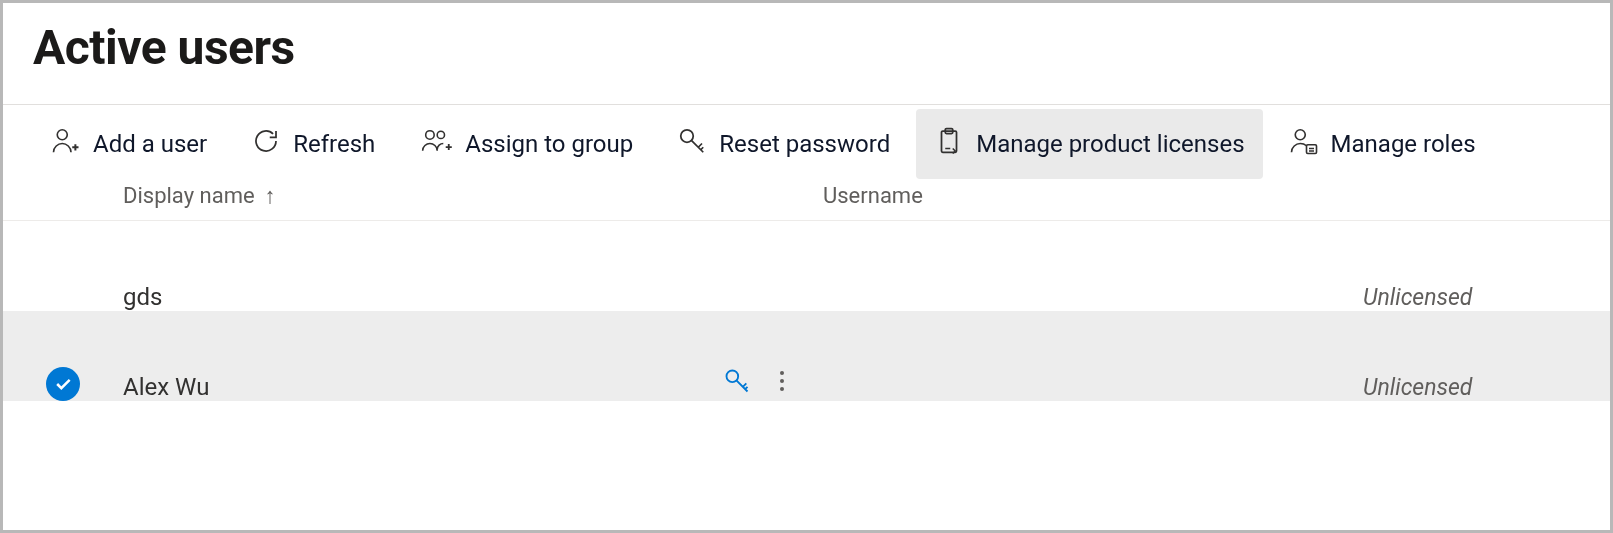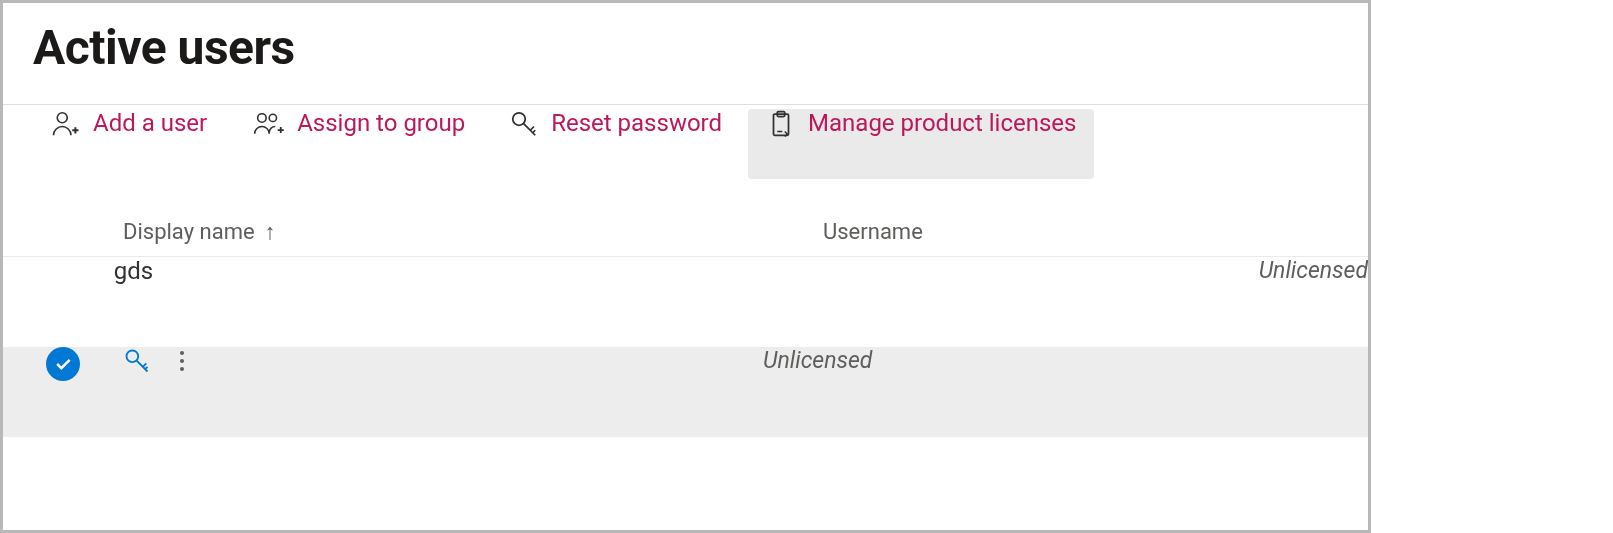--- a/index.html
+++ b/index.html
@@ -3,21 +3,21 @@
 <meta charset="utf-8">
 <style>
   * { box-sizing: border-box; }
   html, body {
     margin: 0; padding: 0;
     font-family: "Segoe UI", -apple-system, BlinkMacSystemFont, Roboto, "Helvetica Neue", Arial, sans-serif;
     background: #fff;
     color: #323130;
   }
   .frame {
-    width: 1371px;
+    width: 1613px;
     height: 533px;
     border: 3px solid #b8b8b8;
     background: #fff;
     overflow: hidden;
     position: relative;
   }
   .page-title {
     font-size: 48px;
     font-weight: 700;
     color: #1b1a19;
@@ -31,36 +31,35 @@
     margin: 0;
   }
   .toolbar {
     display: flex;
     align-items: center;
     padding: 0 0 0 30px;
     height: 78px;
   }
   .toolbar-btn {
     display: inline-flex;
-    align-items: flex-start;
+    align-items: center;
     gap: 12px;
     height: 70px;
     padding: 0 18px;
     font-size: 24px;
     font-weight: 400;
-    color: #be185d;
+    color: #0f172a;
     cursor: pointer;
     border-radius: 4px;
     white-space: nowrap;
   }
   .toolbar-btn + .toolbar-btn { margin-left: 8px; }
   .toolbar-btn.hovered { background: #eaeaea; }
   .toolbar-btn svg { flex: none; }
   .table {
-    margin-top: 36px;
   }
   .thead {
     display: flex;
     align-items: center;
     padding: 0 0 12px 0;
     border-bottom: 1px solid #edebe9;
     font-size: 22px;
     color: #605e5c;
   }
   .col-check { width: 120px; display:flex; justify-content:center; }
@@ -69,21 +68,21 @@
   .col-user  { width: 540px; }
   .col-lic   { flex: 1; }
   .sort-arrow {
     display:inline-block;
     font-size: 22px;
     line-height:1;
     color:#605e5c;
   }
   .row {
     display: flex;
-    align-items: flex-start;
+    align-items: flex-end;
     height: 90px;
     font-size: 24px;
     color: #323130;
   }
   .row.selected {
     background: #ededed;
   }
   .row .col-lic { color: #605e5c; font-size: 23px; font-style: italic;}
   .check-circle {
     width: 34px; height: 34px;
@@ -111,20 +110,29 @@
       <span>
         <svg width="30" height="30" viewBox="0 0 24 24" fill="none" stroke="#323130" stroke-width="1.3">
           <circle cx="9" cy="7" r="4"></circle>
           <path d="M2 21c0-4 3.5-7 7-7s7 3 7 7"></path>
           <path d="M17 17h5M19.5 14.5v5" stroke-width="1.6"></path>
         </svg>
       </span>
       <span>Add a user</span>
     </div>
 
+    <div class="toolbar-btn">
+      <span>
+        <svg width="30" height="30" viewBox="0 0 24 24" fill="none" stroke="#323130" stroke-width="1.4">
+          <path d="M20 12a8 8 0 1 1-2.34-5.66"></path>
+          <path d="M20 4v5h-5"></path>
+        </svg>
+      </span>
+      <span>Refresh</span>
+    </div>
 
     <div class="toolbar-btn">
       <span>
         <svg width="34" height="30" viewBox="0 0 28 24" fill="none" stroke="#323130" stroke-width="1.3">
           <circle cx="9" cy="7" r="3.5"></circle>
           <circle cx="18" cy="7" r="3"></circle>
           <path d="M3 20c0-3.5 3-6 6-6s6 2.5 6 6"></path>
           <path d="M15 19c0-3 2.5-5 5-5"></path>
           <path d="M22 17h5M24.5 14.5v5" stroke-width="1.5"></path>
         </svg>
@@ -146,20 +154,31 @@
       <span>
         <svg width="30" height="30" viewBox="0 0 24 24" fill="none" stroke="#323130" stroke-width="1.4">
           <rect x="6" y="4" width="12" height="17" rx="1"></rect>
           <rect x="9" y="2" width="6" height="4" rx="1"></rect>
           <path d="M9 18h4M15 18l2 2-2 2" stroke-width="1.2"></path>
         </svg>
       </span>
       <span>Manage product licenses</span>
     </div>
 
+    <div class="toolbar-btn">
+      <span>
+        <svg width="30" height="30" viewBox="0 0 24 24" fill="none" stroke="#323130" stroke-width="1.3">
+          <circle cx="9" cy="7" r="4"></circle>
+          <path d="M2 21c0-4 3.5-7 7-7 2 0 3.7.7 5 1.8"></path>
+          <rect x="14" y="15" width="8" height="7" rx="1"></rect>
+          <path d="M16 18h4M16 20h4"></path>
+        </svg>
+      </span>
+      <span>Manage roles</span>
+    </div>
 
   </div>
 
   <div class="table">
 
     <div class="thead">
       <div class="col-check"></div>
       <div class="col-name">
         <span>Display name</span>
         <span class="sort-arrow">↑</span>
@@ -184,20 +203,23 @@
       </div>
     </div>
 
     <div class="row selected">
       <div class="col-check">
         <span class="check-circle">
           <svg viewBox="0 0 24 24" fill="none" stroke="#fff" stroke-width="3">
             <path d="M5 12l5 5L20 7"></path>
           </svg>
         </span>
+      </div>
+      <div class="col-name">
+        <span>Alex Wu</span>
       </div>
       <div class="col-actions">
         <span class="key-icon">
           <svg width="28" height="28" viewBox="0 0 24 24" fill="none" stroke="#0078d4" stroke-width="1.6">
             <circle cx="8" cy="8" r="5"></circle>
             <path d="M11.5 11.5 L21 21 M17 17l3-3 M19 19l2-2"></path>
           </svg>
         </span>
         <span class="more-icon">
           <svg width="6" height="24" viewBox="0 0 6 24" fill="#605e5c">

